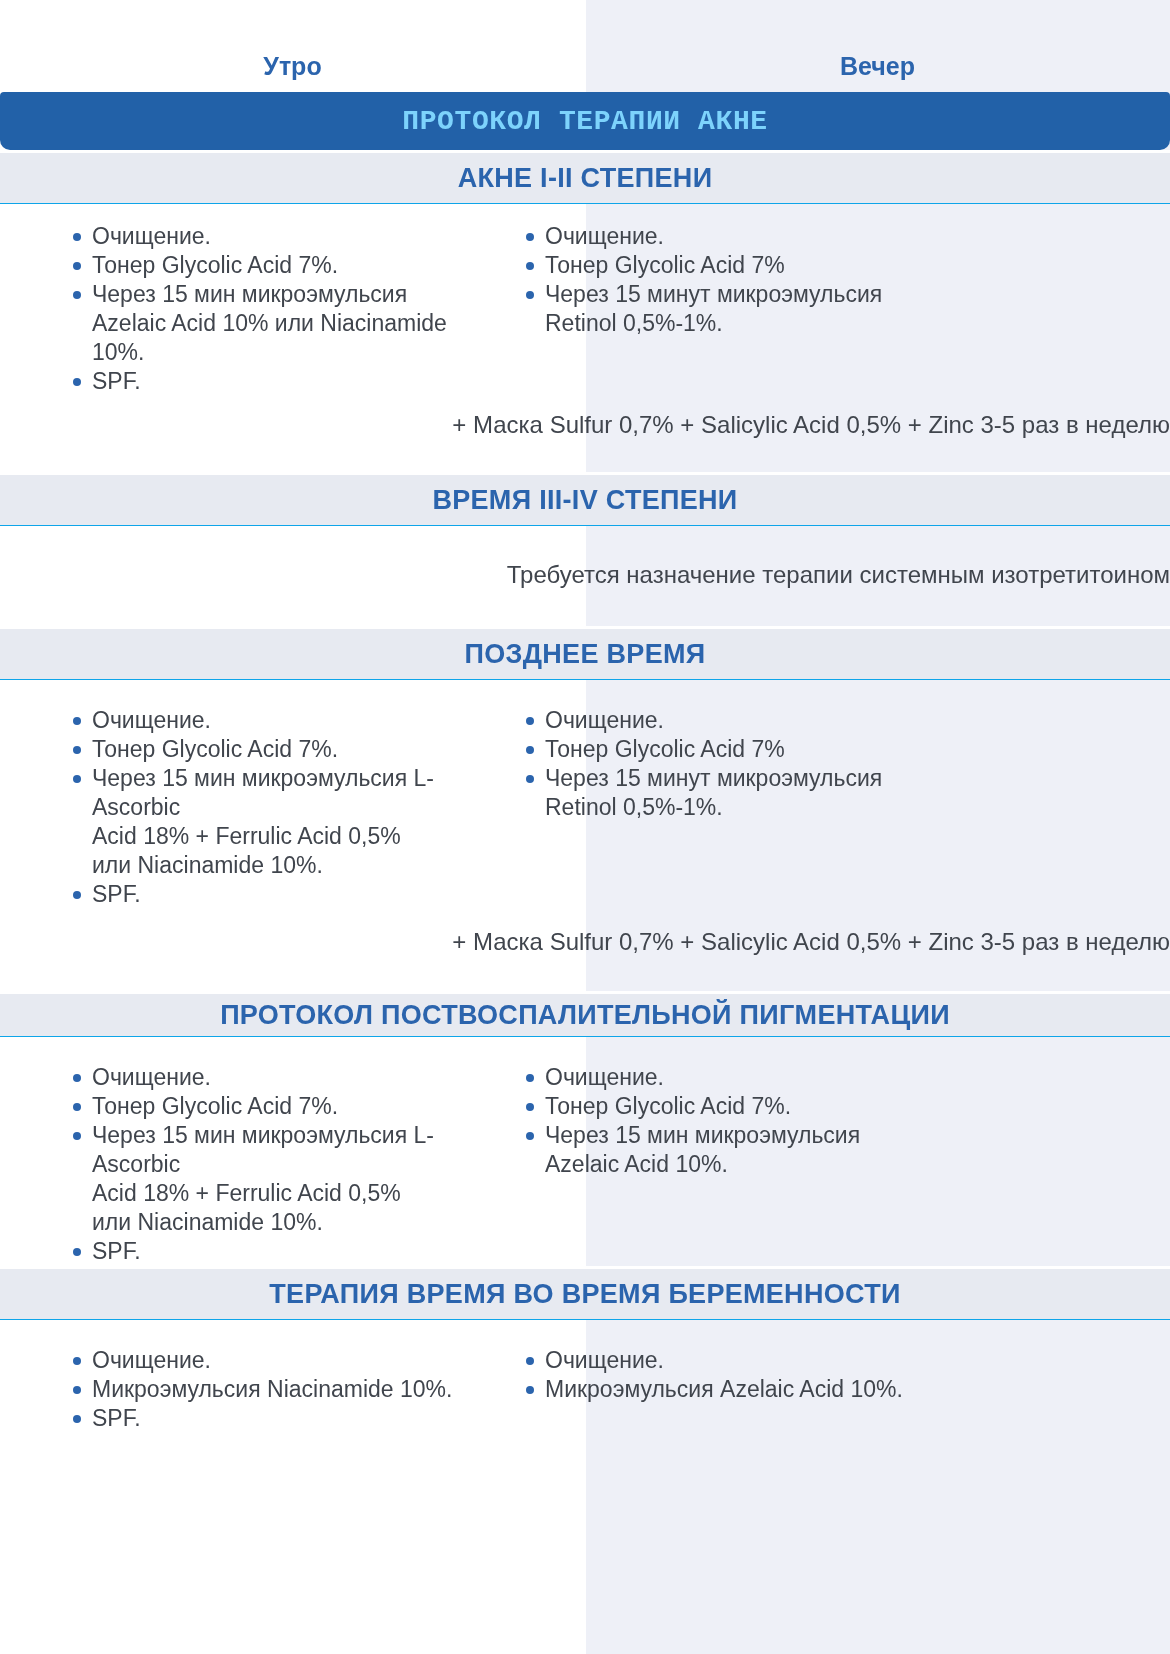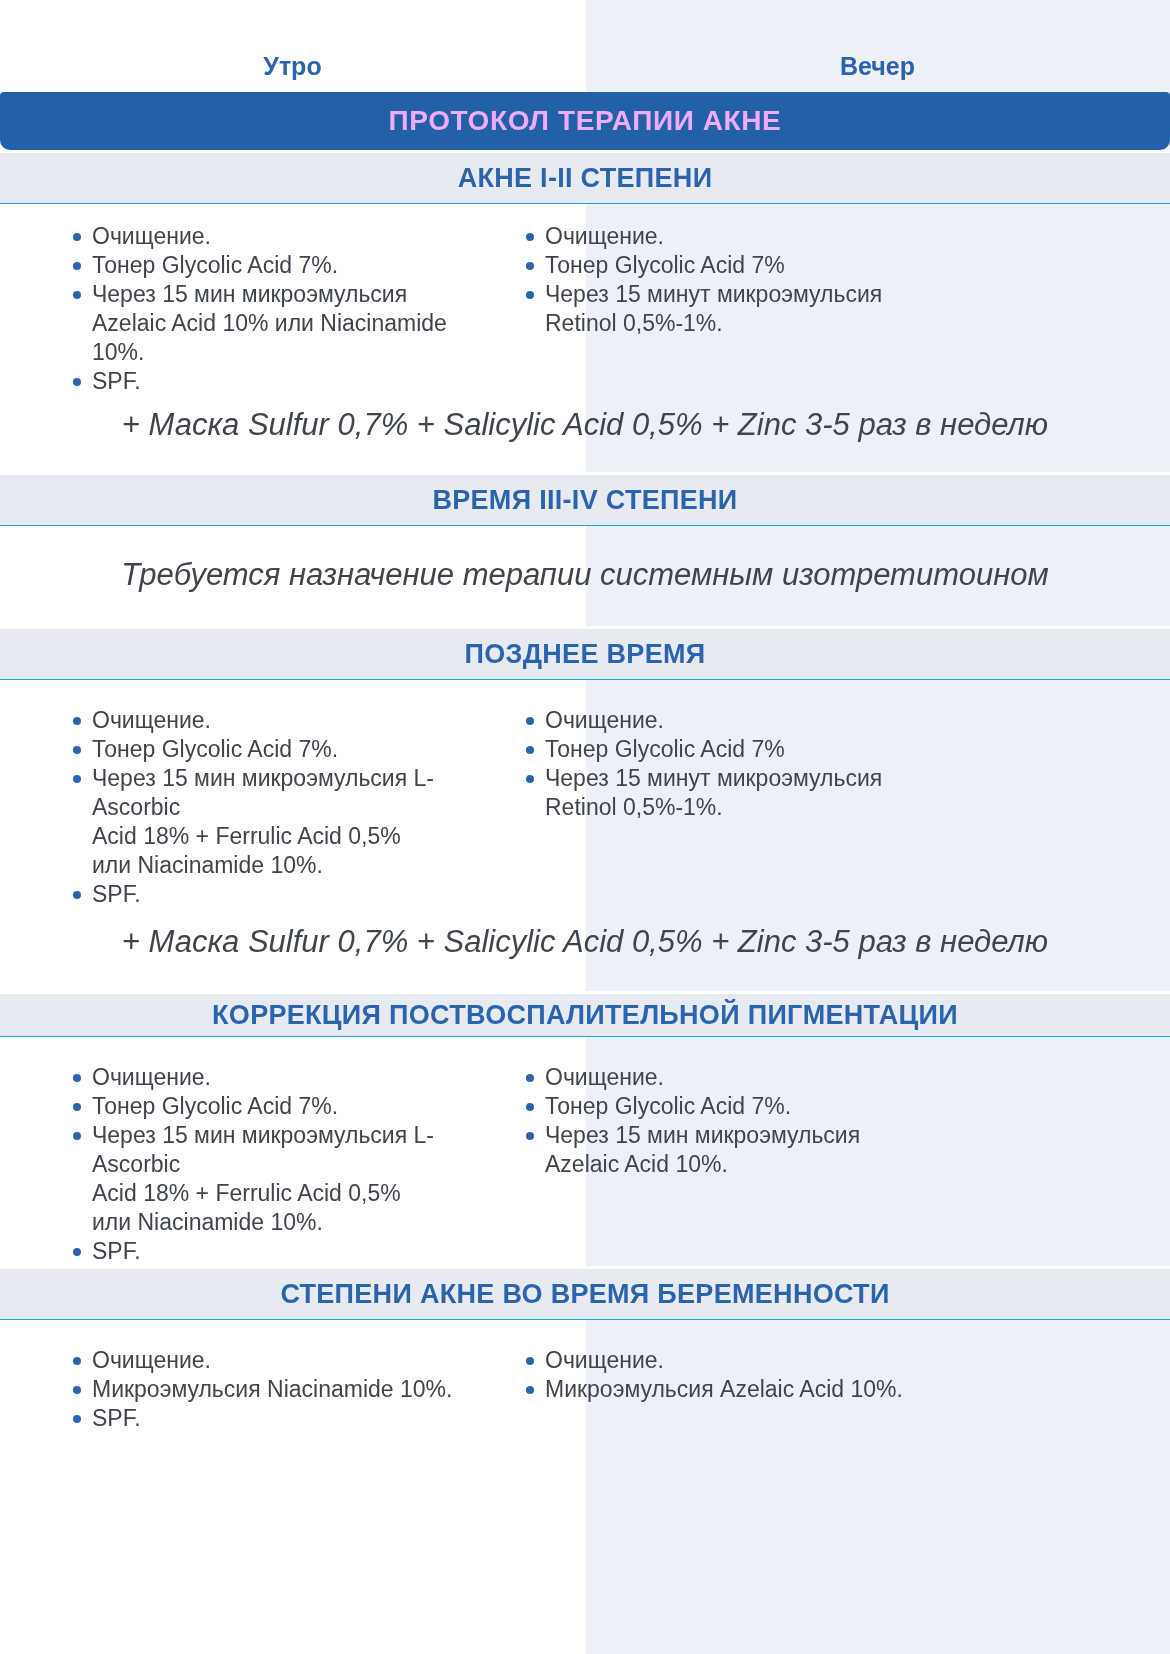--- a/index.html
+++ b/index.html
@@ -20,21 +20,21 @@
   .cols-header .cell{
     flex:1;display:flex;align-items:center;justify-content:center;
     font-size:25px;font-weight:bold;color:var(--accent_blue,#2b64ad);
   }
 
   .banner{
     height:58px;flex:0 0 58px;
     background:var(--banner_bg,#2261a8);
     border-radius:4px 4px 10px 10px;
     display:flex;align-items:center;justify-content:center;
-    color:#f0abfc;font-size:28px;font-weight:bold;letter-spacing:.6px;
+    color:#7dd3fc;font-size:28px;font-weight:bold;letter-spacing:.6px;font-family:Liberation Mono, monospace;
   }
 
   .band{
     flex:0 0 54px;height:54px;box-sizing:border-box;
     background:var(--band_bg,#e7eaf1);
     border-top:3px solid #fff;border-bottom:1px solid #0ea5e9;
     display:flex;align-items:center;justify-content:center;
   }
   .band--compact{flex:0 0 46px;height:46px;}
   .band h2{
@@ -59,22 +59,22 @@
     color:var(--body_text,#40454d);
     white-space:pre-line;
   }
   ul.steps li::before{
     content:"";position:absolute;left:0;top:11px;
     width:8px;height:8px;border-radius:50%;
     background:var(--accent_blue,#2b64ad);
   }
 
   .footnote,.note{
-    box-sizing:border-box;text-align:center;
-    font-size:31px;line-height:29px;color:var(--body_text,#40454d);font-style:italic;
+    box-sizing:border-box;text-align:right;
+    font-size:24px;line-height:29px;color:var(--body_text,#40454d);
   }
   .fn-1{flex:0 0 76px;padding-top:14px;}
   .note-row{flex:0 0 100px;padding-top:34px;}
   .fn-2{flex:0 0 82px;padding-top:18px;}
 </style>
 </head>
 <body>
 
 <div class="page">
   <div class="right-panel"></div>
@@ -138,21 +138,21 @@
             <li>Очищение.</li>
             <li>Тонер Glycolic Acid 7%</li>
             <li>Через 15 минут микроэмульсия
 Retinol 0,5%-1%.</li>
           </ul>
       </div>
     </div>
     <div class="footnote fn-2">+ Маска Sulfur 0,7% + Salicylic Acid 0,5% + Zinc 3-5 раз в неделю</div>
 
     <div class="band band--compact">
-      <h2>КОРРЕКЦИЯ ПОСТВОСПАЛИТЕЛЬНОЙ ПИГМЕНТАЦИИ</h2>
+      <h2>ПРОТОКОЛ ПОСТВОСПАЛИТЕЛЬНОЙ ПИГМЕНТАЦИИ</h2>
     </div>
     <div class="content-row row-3">
       <div class="col morning">
         <ul class="steps">
             <li>Очищение.</li>
             <li>Тонер Glycolic Acid 7%.</li>
             <li>Через 15 мин микроэмульсия L-Ascorbic
 Acid 18% + Ferrulic Acid 0,5%
 или Niacinamide 10%.</li>
             <li>SPF.</li>
@@ -162,21 +162,21 @@
         <ul class="steps">
             <li>Очищение.</li>
             <li>Тонер Glycolic Acid 7%.</li>
             <li>Через 15 мин микроэмульсия
 Azelaic Acid 10%.</li>
           </ul>
       </div>
     </div>
 
     <div class="band">
-      <h2>СТЕПЕНИ АКНЕ ВО ВРЕМЯ БЕРЕМЕННОСТИ</h2>
+      <h2>ТЕРАПИЯ ВРЕМЯ ВО ВРЕМЯ БЕРЕМЕННОСТИ</h2>
     </div>
     <div class="content-row row-4">
       <div class="col morning">
         <ul class="steps">
             <li>Очищение.</li>
             <li>Микроэмульсия Niacinamide 10%.</li>
             <li>SPF.</li>
           </ul>
       </div>
       <div class="col evening">

